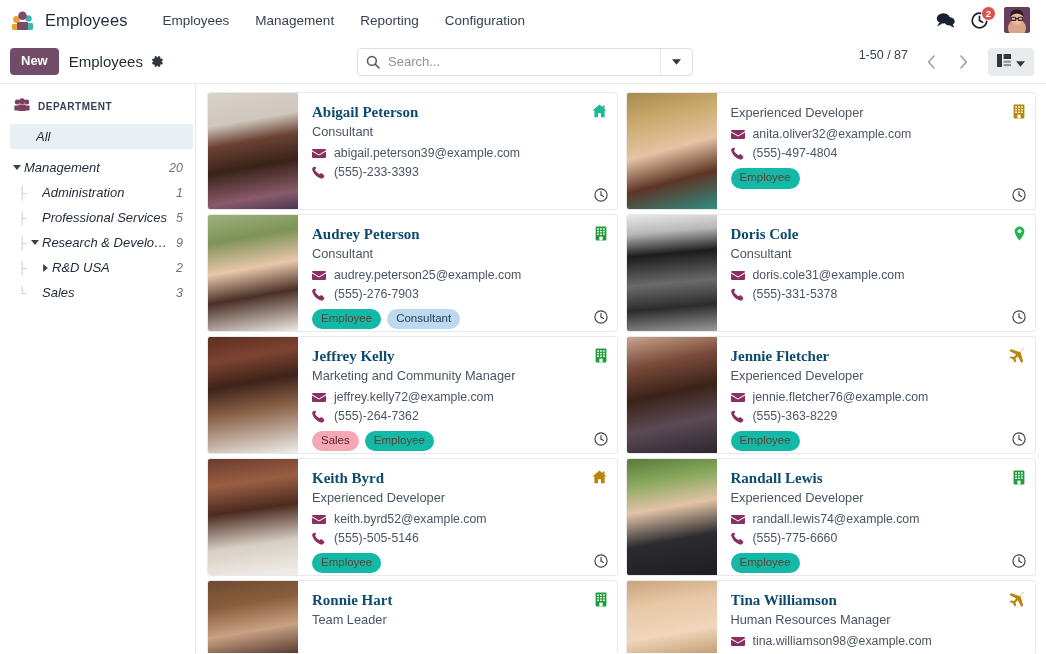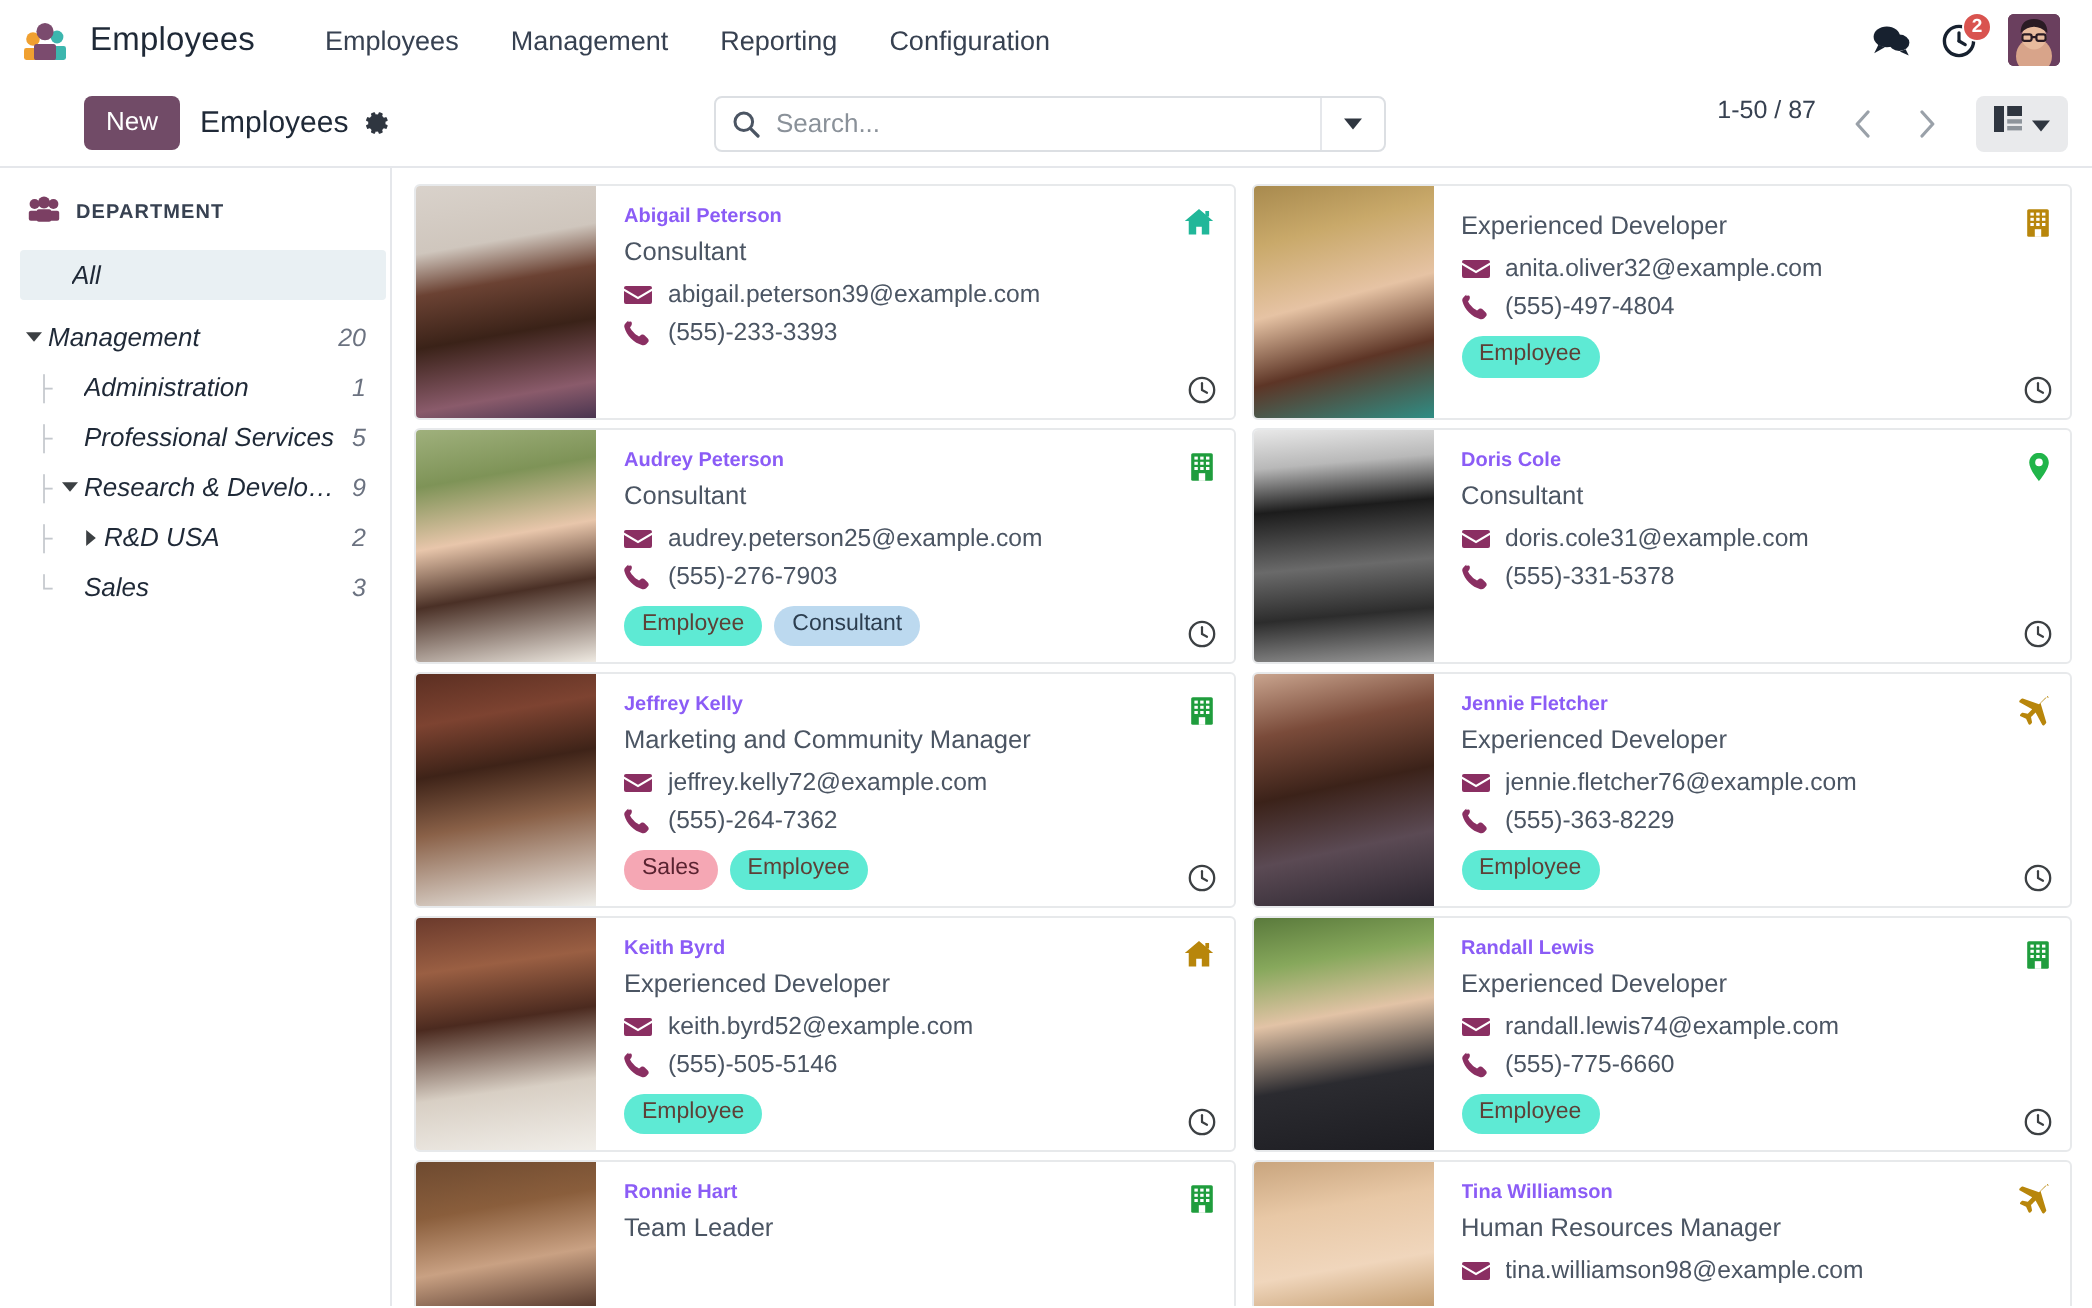--- a/index.html
+++ b/index.html
@@ -74,25 +74,24 @@
     background: #ffffff;
     border-bottom: 1px solid #e5e7eb;
     position: relative;
   }
   .btn-new {
     background: #714b67;
     color: #ffffff;
     border: none;
     border-radius: 4px;
     font-size: 13px;
-    font-weight: normal;
+    font-weight: bold;
     padding: 5px 11px;
     cursor: pointer;
     line-height: 1.25;
-    margin-left: 32px;
   }
   .breadcrumb-text {
     font-size: 15px;
     color: #1f2937;
     margin-left: 10px;
   }
   .gear-btn {
     margin-left: 8px;
     cursor: pointer;
     color: #374151;
@@ -257,28 +256,29 @@
     background-position: center top;
     background-repeat: no-repeat;
   }
   .emp-body {
     flex: 1;
     padding: 10px 10px 6px 14px;
     position: relative;
     min-width: 0;
   }
   .emp-name {
-    font-size: 10px;
+    font-size: 15px;
     font-weight: bold;
-    color: #8b5cf6;
+    color: #0c4a6e;
     line-height: 1.25;
     white-space: nowrap;
     overflow: hidden;
     text-overflow: ellipsis;
     padding-right: 26px;
+    font-family: Liberation Serif, serif;
   }
   .emp-job {
     font-size: 12.8px;
     color: #4b5563;
     margin-top: 2px;
     margin-bottom: 5px;
     white-space: nowrap;
     overflow: hidden;
     text-overflow: ellipsis;
     padding-right: 26px;
@@ -294,21 +294,21 @@
   .emp-line .lbl { white-space: nowrap; overflow: hidden; text-overflow: ellipsis; }
   .ico-mail, .ico-phone { color: #8a2f62; flex: 0 0 14px; display: inline-flex; }
   .tag-row { display: flex; gap: 6px; margin-top: 5px; flex-wrap: wrap; }
   .tag {
     font-size: 11.5px;
     padding: 2px 9px 3px;
     border-radius: 11px;
     line-height: 1.35;
     white-space: nowrap;
   }
-  .tag.peach  { background: #5eead4; color: #5d4037; }
+  .tag.peach  { background: #14b8a6; color: #5d4037; }
   .tag.blue   { background: #bcd9ef; color: #2c3e50; }
   .tag.pink   { background: #f5a7b4; color: #5a2331; }
   .status-icon {
     position: absolute;
     top: 11px; right: 10px;
     font-size: 14px;
     line-height: 1;
     display: flex;
   }
   .clock-icon {

